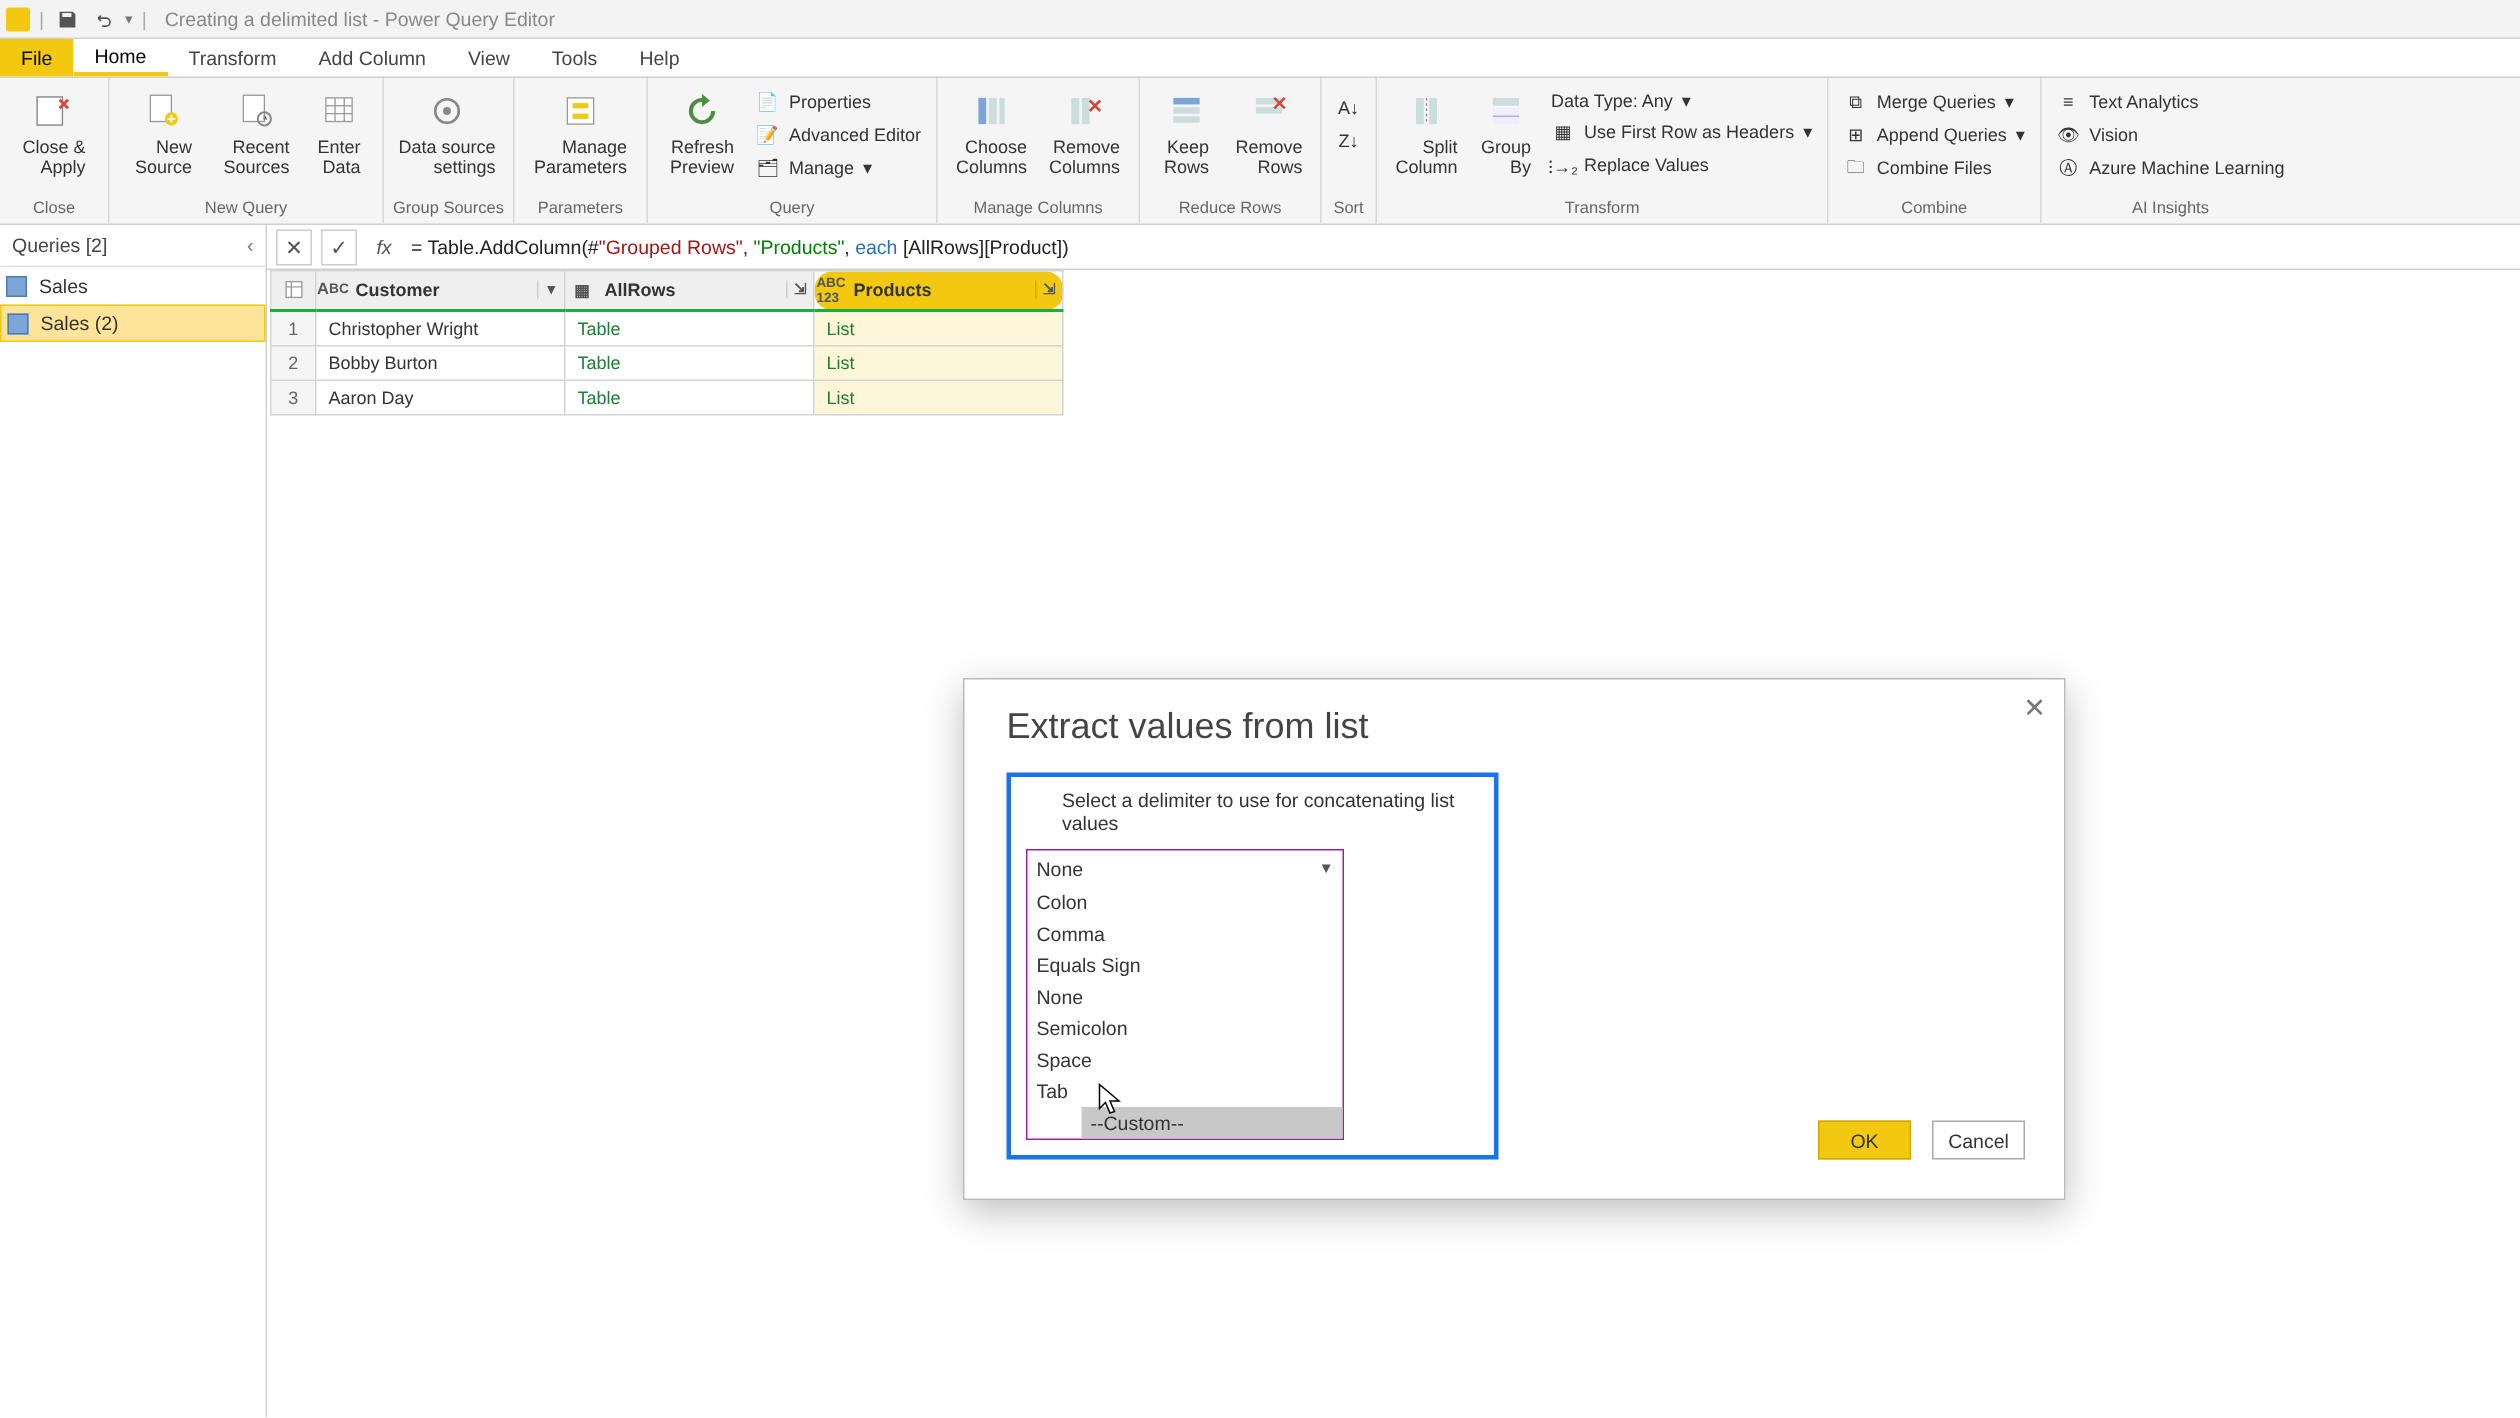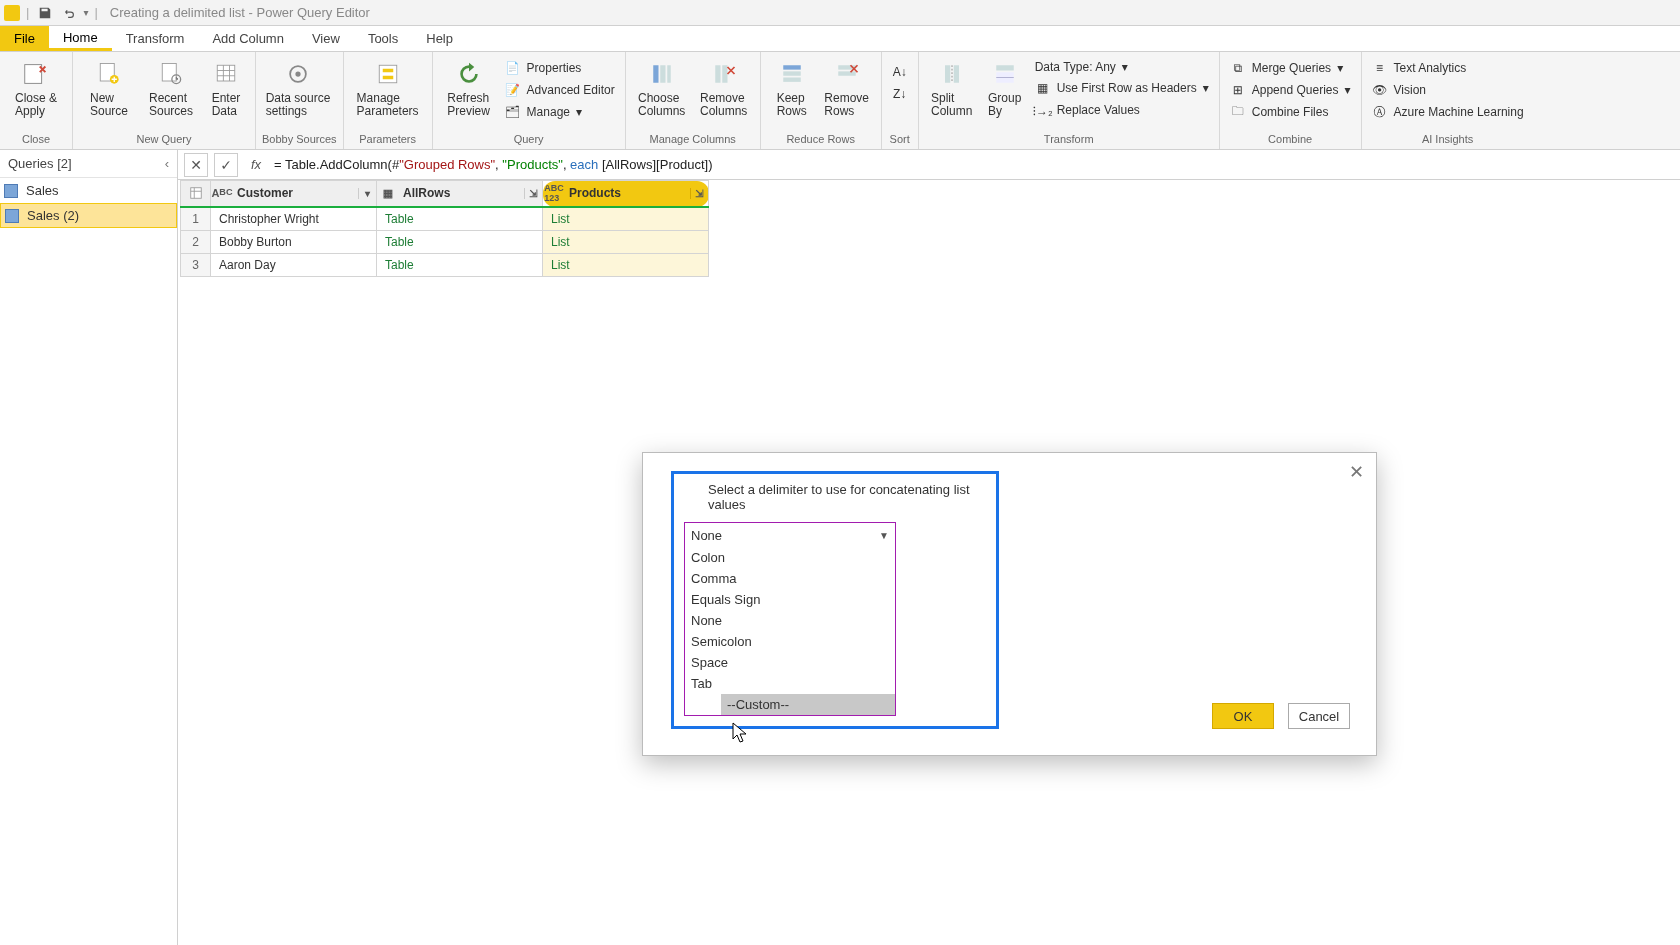--- a/index.html
+++ b/index.html
@@ -18,21 +18,21 @@
   .ribbon-tab.file { background: #f2c811; color: #000000; font-weight: 500; text-align: center; }
   .ribbon-tab.active { background: #fff; border-bottom: 3px solid #f2c811; color: #000; }
 
   
   .ribbon { height: 98px; background: #f5f5f5; border-bottom: 1px solid #d0d0d0; display: flex; align-items: stretch; }
   .rgroup { border-right: 1px solid #d8d8d8; display: flex; flex-direction: column; padding: 2px 6px 0 6px; }
   .rgroup .controls { flex: 1; display: flex; align-items: flex-start; gap: 2px; }
   .rgroup .glabel { text-align: center; font-size: 11px; color: #666; padding: 2px 0 4px 0; }
   .rbtn-lg { display: flex; flex-direction: column; align-items: center; justify-content: flex-start; width: 60px; padding-top: 4px; gap: 2px; cursor: default; }
   .rbtn-lg .ico { width: 32px; height: 32px; display: flex; align-items: center; justify-content: center; }
-  .rbtn-lg .lbl { font-size: 12px; text-align: left; line-height: 1.1; white-space: pre-line; }
+  .rbtn-lg .lbl { font-size: 12px; text-align: right; line-height: 1.1; white-space: pre-line; }
   .rstack { display: flex; flex-direction: column; gap: 2px; padding-top: 4px; }
   .rbtn-sm { display: flex; align-items: center; gap: 6px; font-size: 12px; padding: 2px 4px; white-space: nowrap; cursor: default; }
   .rbtn-sm .ico { width: 16px; height: 16px; display: inline-flex; align-items: center; justify-content: center; }
 
   
   .body-row { display: flex; position: absolute; top: 150px; left: 0; right: 0; bottom: 0; }
   .queries-panel { width: 178px; border-right: 1px solid #d0d0d0; background: #fff; }
   .queries-header { height: 28px; display: flex; align-items: center; justify-content: space-between; padding: 0 8px; border-bottom: 1px solid #e4e4e4; font-size: 13px; color: #444; }
   .queries-header .chev { color: #777; }
   .query-item { height: 25px; display: flex; align-items: center; gap: 8px; padding: 0 4px; font-size: 13px; color: #333; }
@@ -183,21 +183,21 @@
         <div class="ico">
             <svg width="28" height="28" viewBox="0 0 32 32">
               <circle cx="16" cy="16" r="9" fill="none" stroke="#888" stroke-width="2"></circle>
               <circle cx="16" cy="16" r="3" fill="#888"></circle>
             </svg>
           </div>
         <div class="lbl">Data source
 settings</div>
       </div>
     </div>
-    <div class="glabel">Bobby Sources</div>
+    <div class="glabel">Group Sources</div>
   </div>
 
   <div class="rgroup">
     <div class="controls">
       <div class="rbtn-lg" style="width:76px">
         <div class="ico">
             <svg width="28" height="28" viewBox="0 0 32 32">
               <rect x="6" y="6" width="20" height="20" fill="#fff" stroke="#999"></rect>
               <rect x="10" y="10" width="12" height="4" fill="#f2c811"></rect>
               <rect x="10" y="18" width="12" height="4" fill="#f2c811"></rect>
@@ -457,20 +457,21 @@
         <td class="cell link">Table</td>
         <td class="cell link selcol">List</td>
       </tr>
     </tbody>
       </table>
   </div>
 </div>
 
 <div class="modal">
   <div class="close">✕</div>
+  <h2>Extract values from list</h2>
   <div class="highlight-box">
     <div class="prompt">Select a delimiter to use for concatenating list values</div>
     <div class="combo">
       <div class="combo-val">
         <span>None</span>
         <span class="arr">▼</span>
       </div>
       <div class="opt">Colon</div>
       <div class="opt">Comma</div>
       <div class="opt">Equals Sign</div>

